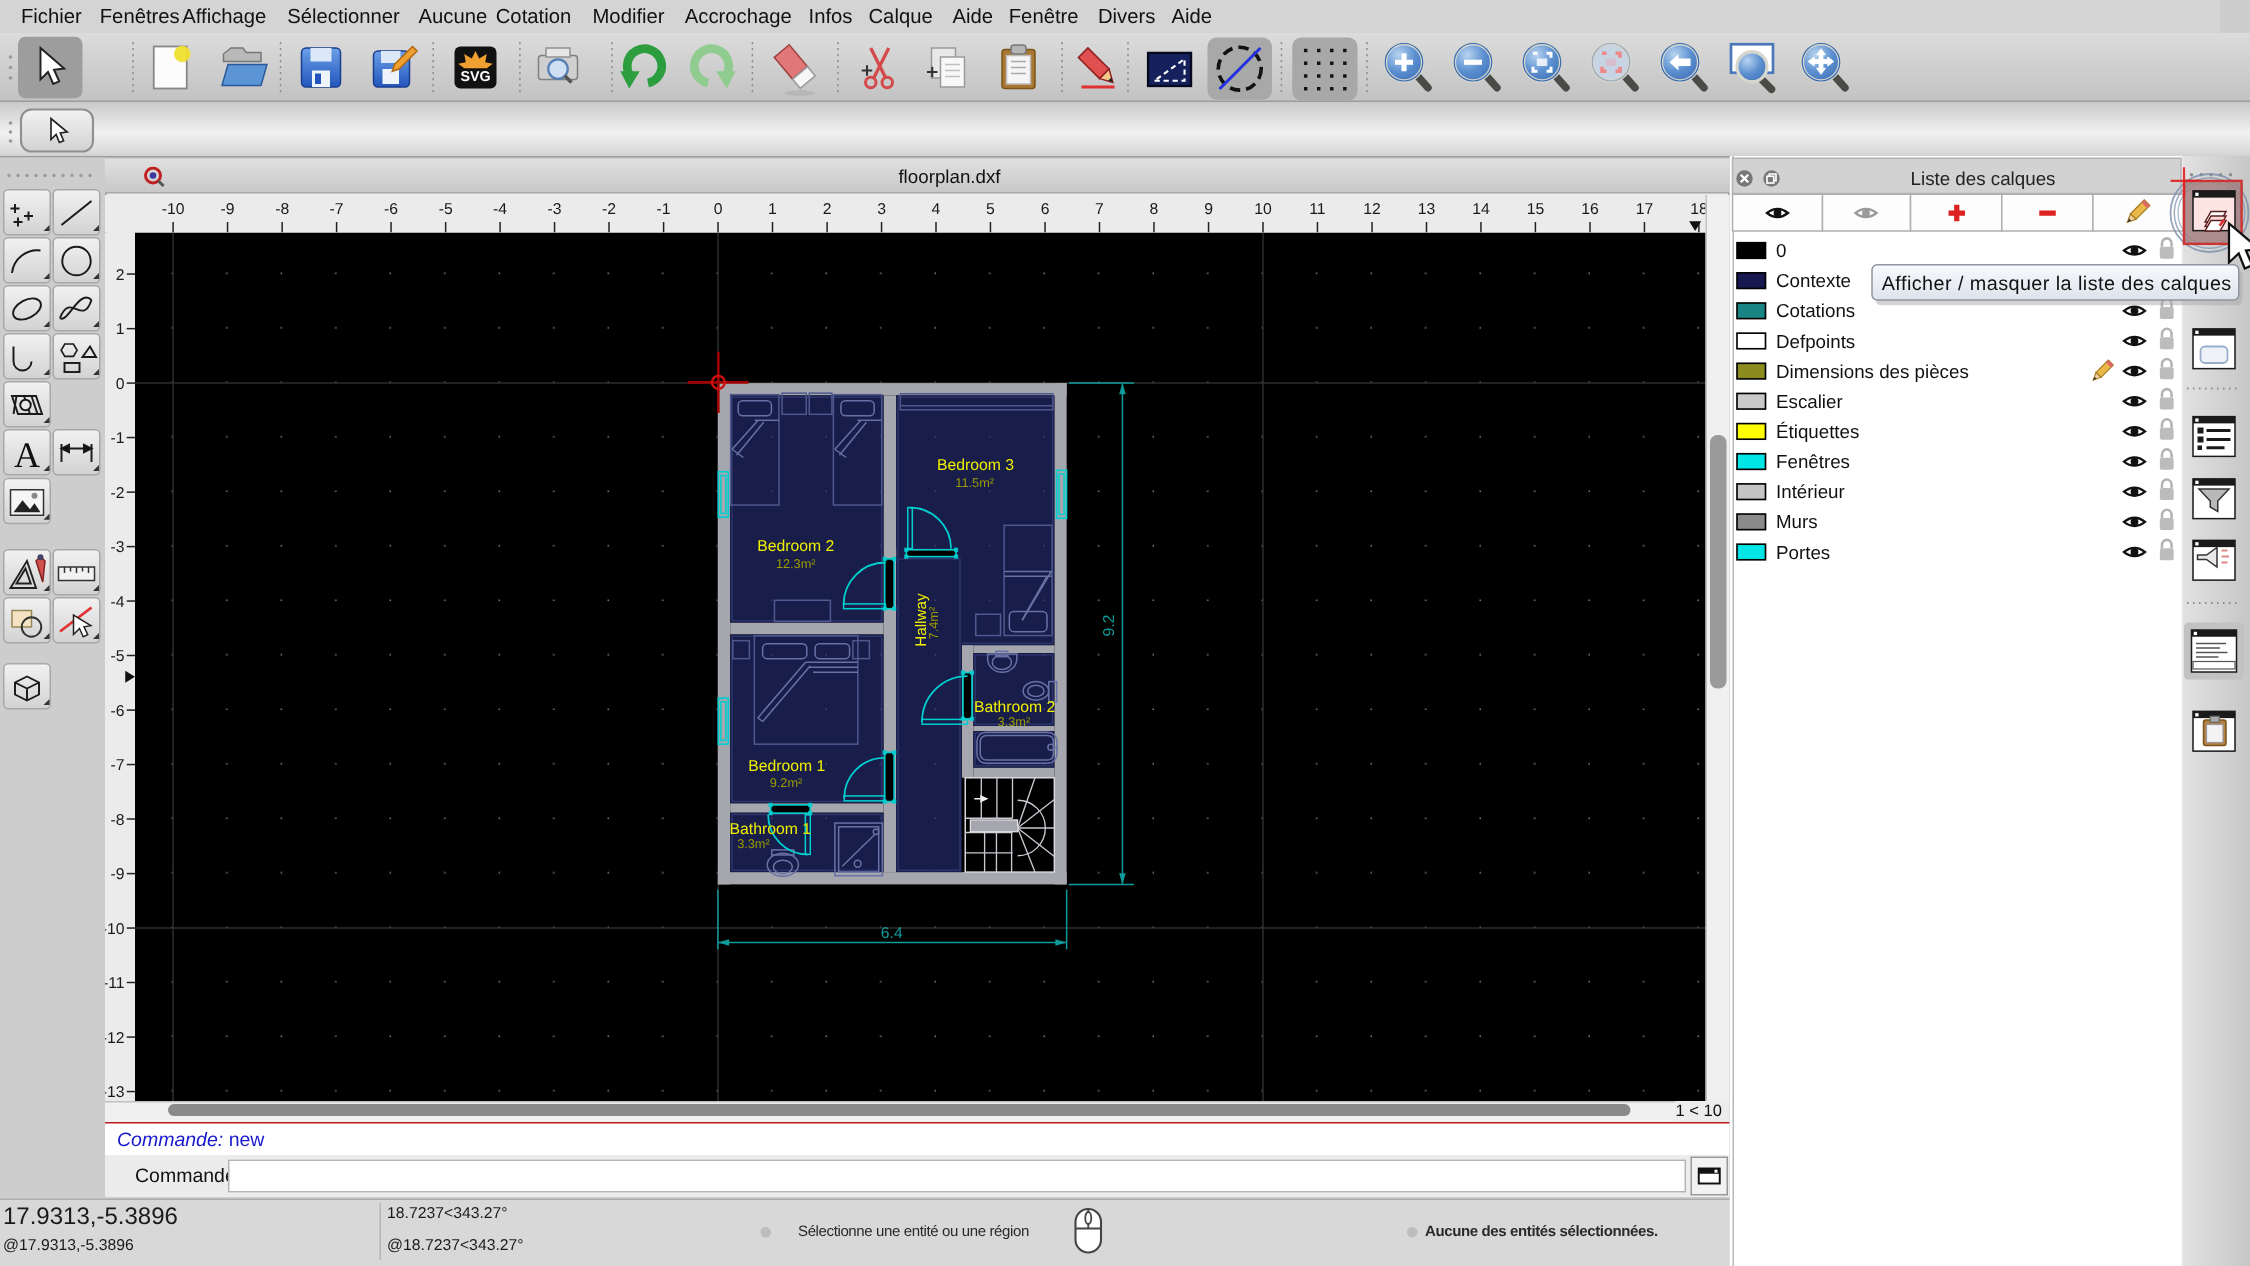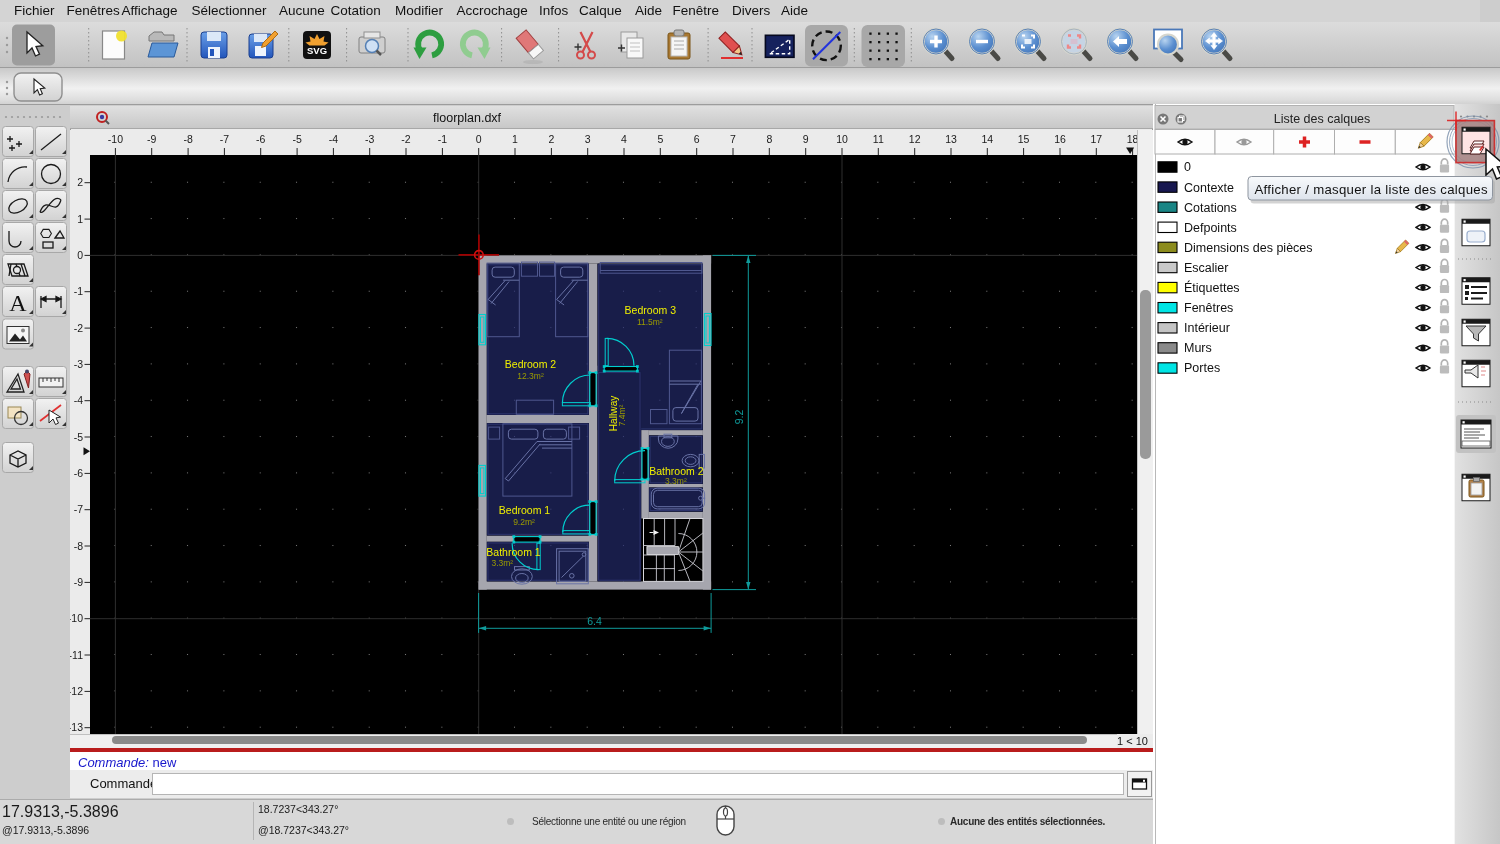--- a/index.html
+++ b/index.html
@@ -358,21 +358,21 @@
     </g>
 </svg>
 
 <div style="position:absolute;left:70px;top:106px;width:1083px;height:692px;background:#ebebeb;border:1px solid #9a9a9a"></div>
 <div style="position:absolute;left:70px;top:106px;width:1083px;height:23px;background:linear-gradient(#e0e0e0,#c8c8c8);border-bottom:1px solid #a8a8a8"></div>
 <svg width="14" height="14" viewBox="0 0 14 14" style="position:absolute;left:96px;top:111px">
     <circle cx="6" cy="6" r="5" fill="none" stroke="#c02020" stroke-width="2"></circle>
     <circle cx="6" cy="6" r="2.2" fill="#3a3aa0"></circle>
     <line x1="9.5" y1="9.5" x2="13" y2="13" stroke="#555" stroke-width="2"></line>
   </svg>
-<div style="position:absolute;left:433px;top:111px;width:400px;height:16px;font:12.5px 'Liberation Sans',sans-serif;color:#111">floorplan.dxf</div>
+<div style="position:absolute;left:433px;top:111px;width:400px;height:16px;text-align:center;font:12.5px 'Liberation Sans',sans-serif;color:#111">floorplan.dxf</div>
 <svg width="1047.5" height="25" style="position:absolute;left:90px;top:130px">
 <rect width="1047.5" height="25" fill="#ebebeb"></rect>
 <text x="25.4" y="12.5" font-size="10.5" fill="#1a1a1a" text-anchor="middle" font-family="Liberation Sans, sans-serif">-10</text>
 <line x1="25.4" y1="18" x2="25.4" y2="25" stroke="#222" stroke-width="1"></line>
 <text x="61.7" y="12.5" font-size="10.5" fill="#1a1a1a" text-anchor="middle" font-family="Liberation Sans, sans-serif">-9</text>
 <line x1="61.7" y1="18" x2="61.7" y2="25" stroke="#222" stroke-width="1"></line>
 <text x="98.1" y="12.5" font-size="10.5" fill="#1a1a1a" text-anchor="middle" font-family="Liberation Sans, sans-serif">-8</text>
 <line x1="98.1" y1="18" x2="98.1" y2="25" stroke="#222" stroke-width="1"></line>
 <text x="134.4" y="12.5" font-size="10.5" fill="#1a1a1a" text-anchor="middle" font-family="Liberation Sans, sans-serif">-7</text>
 <line x1="134.4" y1="18" x2="134.4" y2="25" stroke="#222" stroke-width="1"></line>
@@ -659,21 +659,21 @@
 <text x="504.5" y="470.0" font-size="10.5" fill="#0f9b9b" text-anchor="middle" font-family="Liberation Sans, sans-serif">6.4</text>
 <line x1="388.9" y1="79.5" x2="388.9" y2="120.30000000000001" stroke="#a00000" stroke-width="1.7"></line>
 <line x1="368.5" y1="99.9" x2="409.0" y2="99.9" stroke="#a00000" stroke-width="1.7"></line>
 <circle cx="388.9" cy="99.9" r="4.3" stroke="#cf1010" stroke-width="1.6" fill="none"></circle>
 </svg>
 <div style="position:absolute;left:70px;top:734px;width:1047px;height:14px;background:#f0f0f0;border-top:1px solid #c0c0c0"></div>
 <div style="position:absolute;left:112px;top:736px;width:975px;height:8px;background:#8a8a8a;border-radius:4px"></div>
 <div style="position:absolute;left:1117px;top:734px;width:36px;height:14px;background:#ececec;font:11px 'Liberation Sans',sans-serif;color:#111;text-align:left;padding-right:3px;box-sizing:border-box;line-height:14px">1 &lt; 10</div>
 <div style="position:absolute;left:1137px;top:130px;width:16px;height:604px;background:#f0f0f0;border-left:1px solid #c0c0c0"></div>
 <div style="position:absolute;left:1140px;top:290px;width:11px;height:169px;background:#9a9a9a;border-radius:5px"></div>
-<div style="position:absolute;left:70px;top:748px;width:1083px;height:22px;background:#fff;border-top:4px solid #b91c1c;font:13px 'Liberation Sans',sans-serif;color:#1717cc;line-height:22px"><span style="margin-left:8px;font-style:italic">Commande:</span> new</div>
+<div style="position:absolute;left:70px;top:748px;width:1083px;height:22px;background:#fff;border-top:1px solid #b91c1c;font:13px 'Liberation Sans',sans-serif;color:#1717cc;line-height:22px"><span style="margin-left:8px;font-style:italic">Commande:</span> new</div>
 <div style="position:absolute;left:70px;top:770px;width:1083px;height:28px;background:#ececec;font:13px 'Liberation Sans',sans-serif;color:#111;line-height:28px"><span style="margin-left:20px">Commande :</span></div>
 <div style="position:absolute;left:152px;top:773px;width:972px;height:22px;background:#fff;border:1px solid #b5b5b5"></div>
 <div style="position:absolute;left:1127px;top:771px;width:25px;height:26px;background:#f2f2f2;border:1px solid #999"></div>
 <svg width="25" height="26" viewBox="0 0 25 26" style="position:absolute;left:1127px;top:771px">
     <rect x="5.5" y="8" width="14" height="10" fill="#fff" stroke="#111" stroke-width="1.3"></rect>
     <rect x="5.5" y="8" width="14" height="3.5" fill="#111"></rect>
     <rect x="16" y="8.8" width="2" height="2" fill="#fff"></rect>
   </svg>
 <div style="position:absolute;left:0;top:799px;width:1500px;height:45px;background:#d8d8d8;border-top:1px solid #ababab"></div>
 <div style="font-family:'Liberation Sans',sans-serif;font-size:16px;color:#1a1a1a;position:absolute;left:2px;top:803px">17.9313,-5.3896</div>

